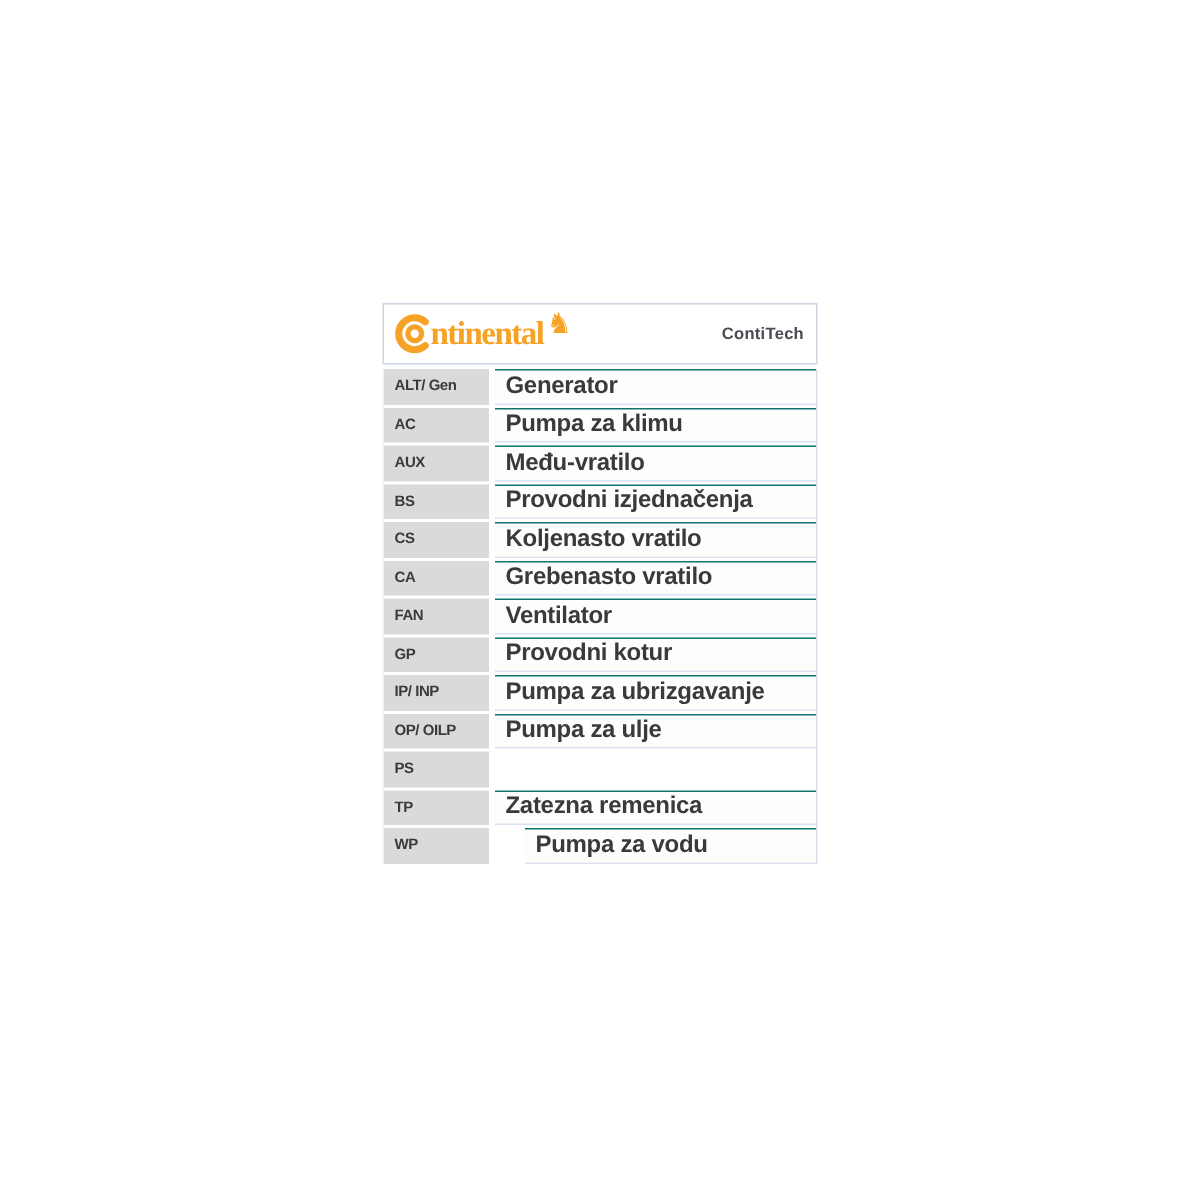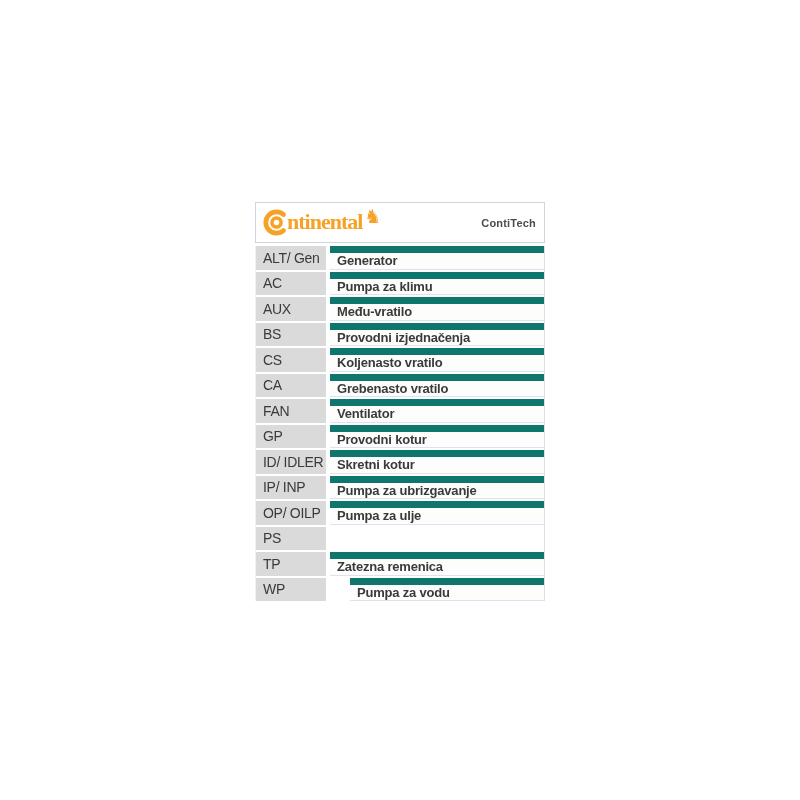--- a/index.html
+++ b/index.html
@@ -63,35 +63,35 @@
   }
   .row:last-child { margin-bottom: 0; gap: 20px; }
   .abbr {
     width: 70px;
     flex: 0 0 70px;
     background: #dadada;
     display: flex;
     align-items: center;
     padding-left: 7px;
     margin-right: 4px;
-    font-size: 14px;
-    font-weight: normal;
+    font-size: 10px;
+    font-weight: bold;
     color: #3a3a3a;
     letter-spacing: -0.3px;
     white-space: nowrap;
   }
   .desc {
     flex: 1;
     background: #fdfdfc;
-    border-top: 7px solid #0f766e;
+    border-top: 1px solid #0f766e;
     border-bottom: 1px solid #dce3f0;
     display: flex;
     align-items: center;
     padding-left: 7px;
-    font-size: 13px;
+    font-size: 16px;
     font-weight: bold;
     color: #3a3a3a;
     letter-spacing: -0.2px;
     white-space: nowrap;
   }
 </style>
 </head>
 <body>
 
 <div class="panel">
@@ -137,24 +137,20 @@
     </div>
     <div class="row">
       <div class="abbr">FAN</div>
       <div class="desc">Ventilator</div>
     </div>
     <div class="row">
       <div class="abbr">GP</div>
       <div class="desc">Provodni kotur</div>
     </div>
     <div class="row">
-      <div class="abbr">ID/ IDLER</div>
-      <div class="desc">Skretni kotur</div>
-    </div>
-    <div class="row">
       <div class="abbr">IP/ INP</div>
       <div class="desc">Pumpa za ubrizgavanje</div>
     </div>
     <div class="row">
       <div class="abbr">OP/ OILP</div>
       <div class="desc">Pumpa za ulje</div>
     </div>
     <div class="row">
       <div class="abbr">PS</div>
     </div>

